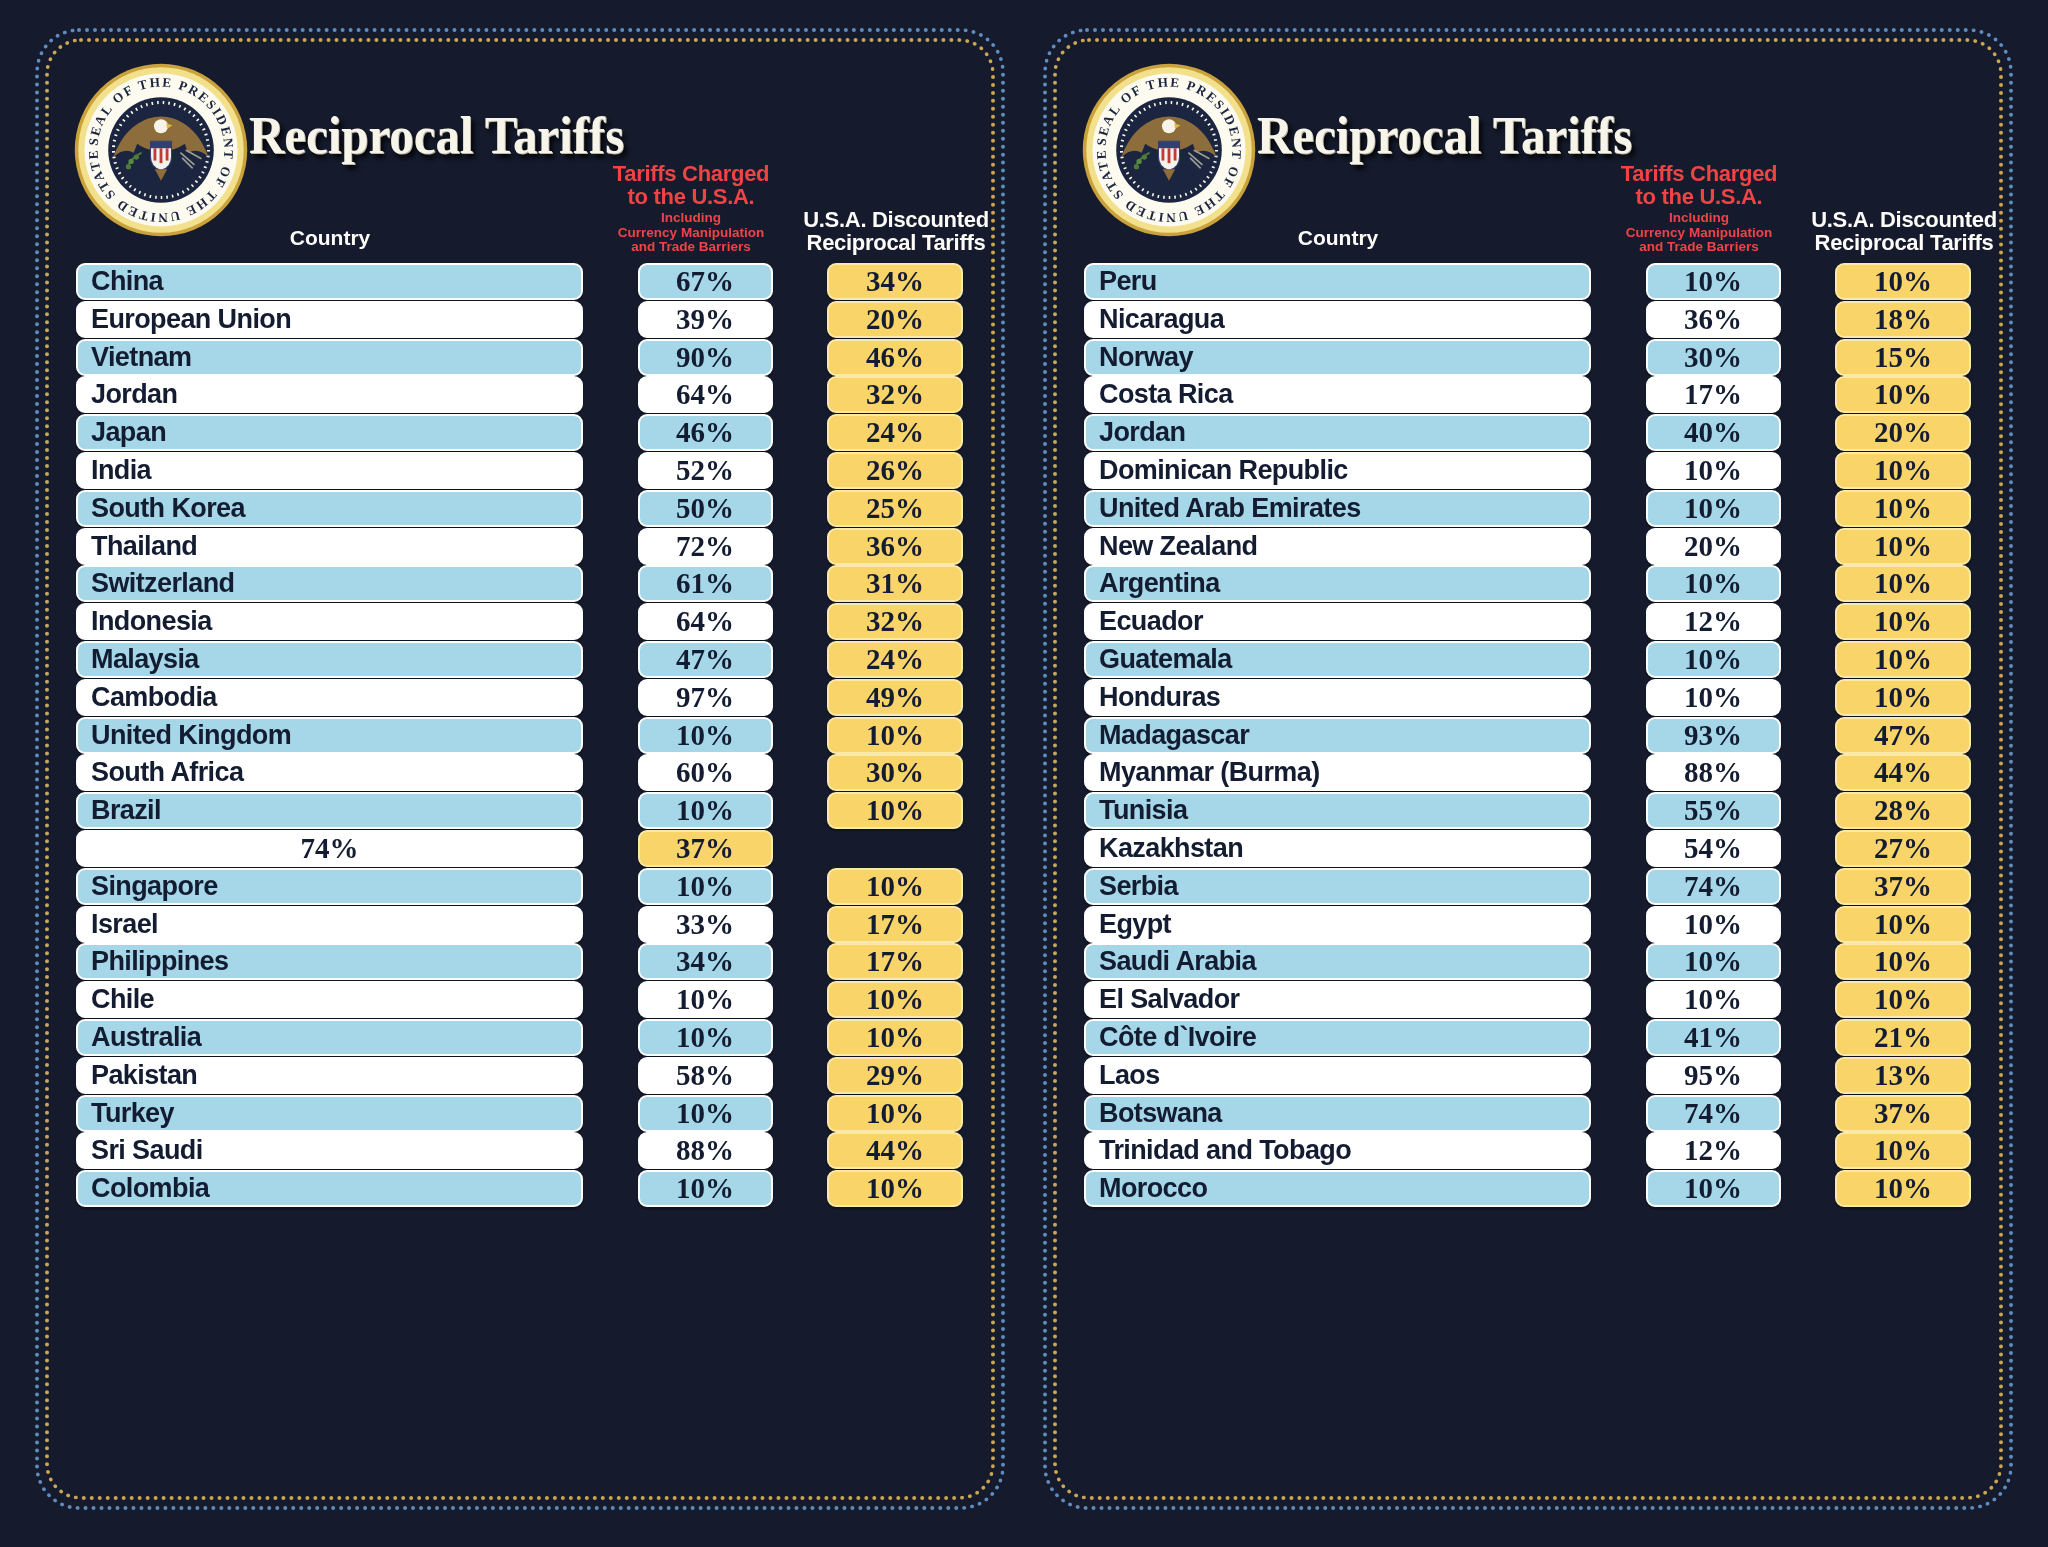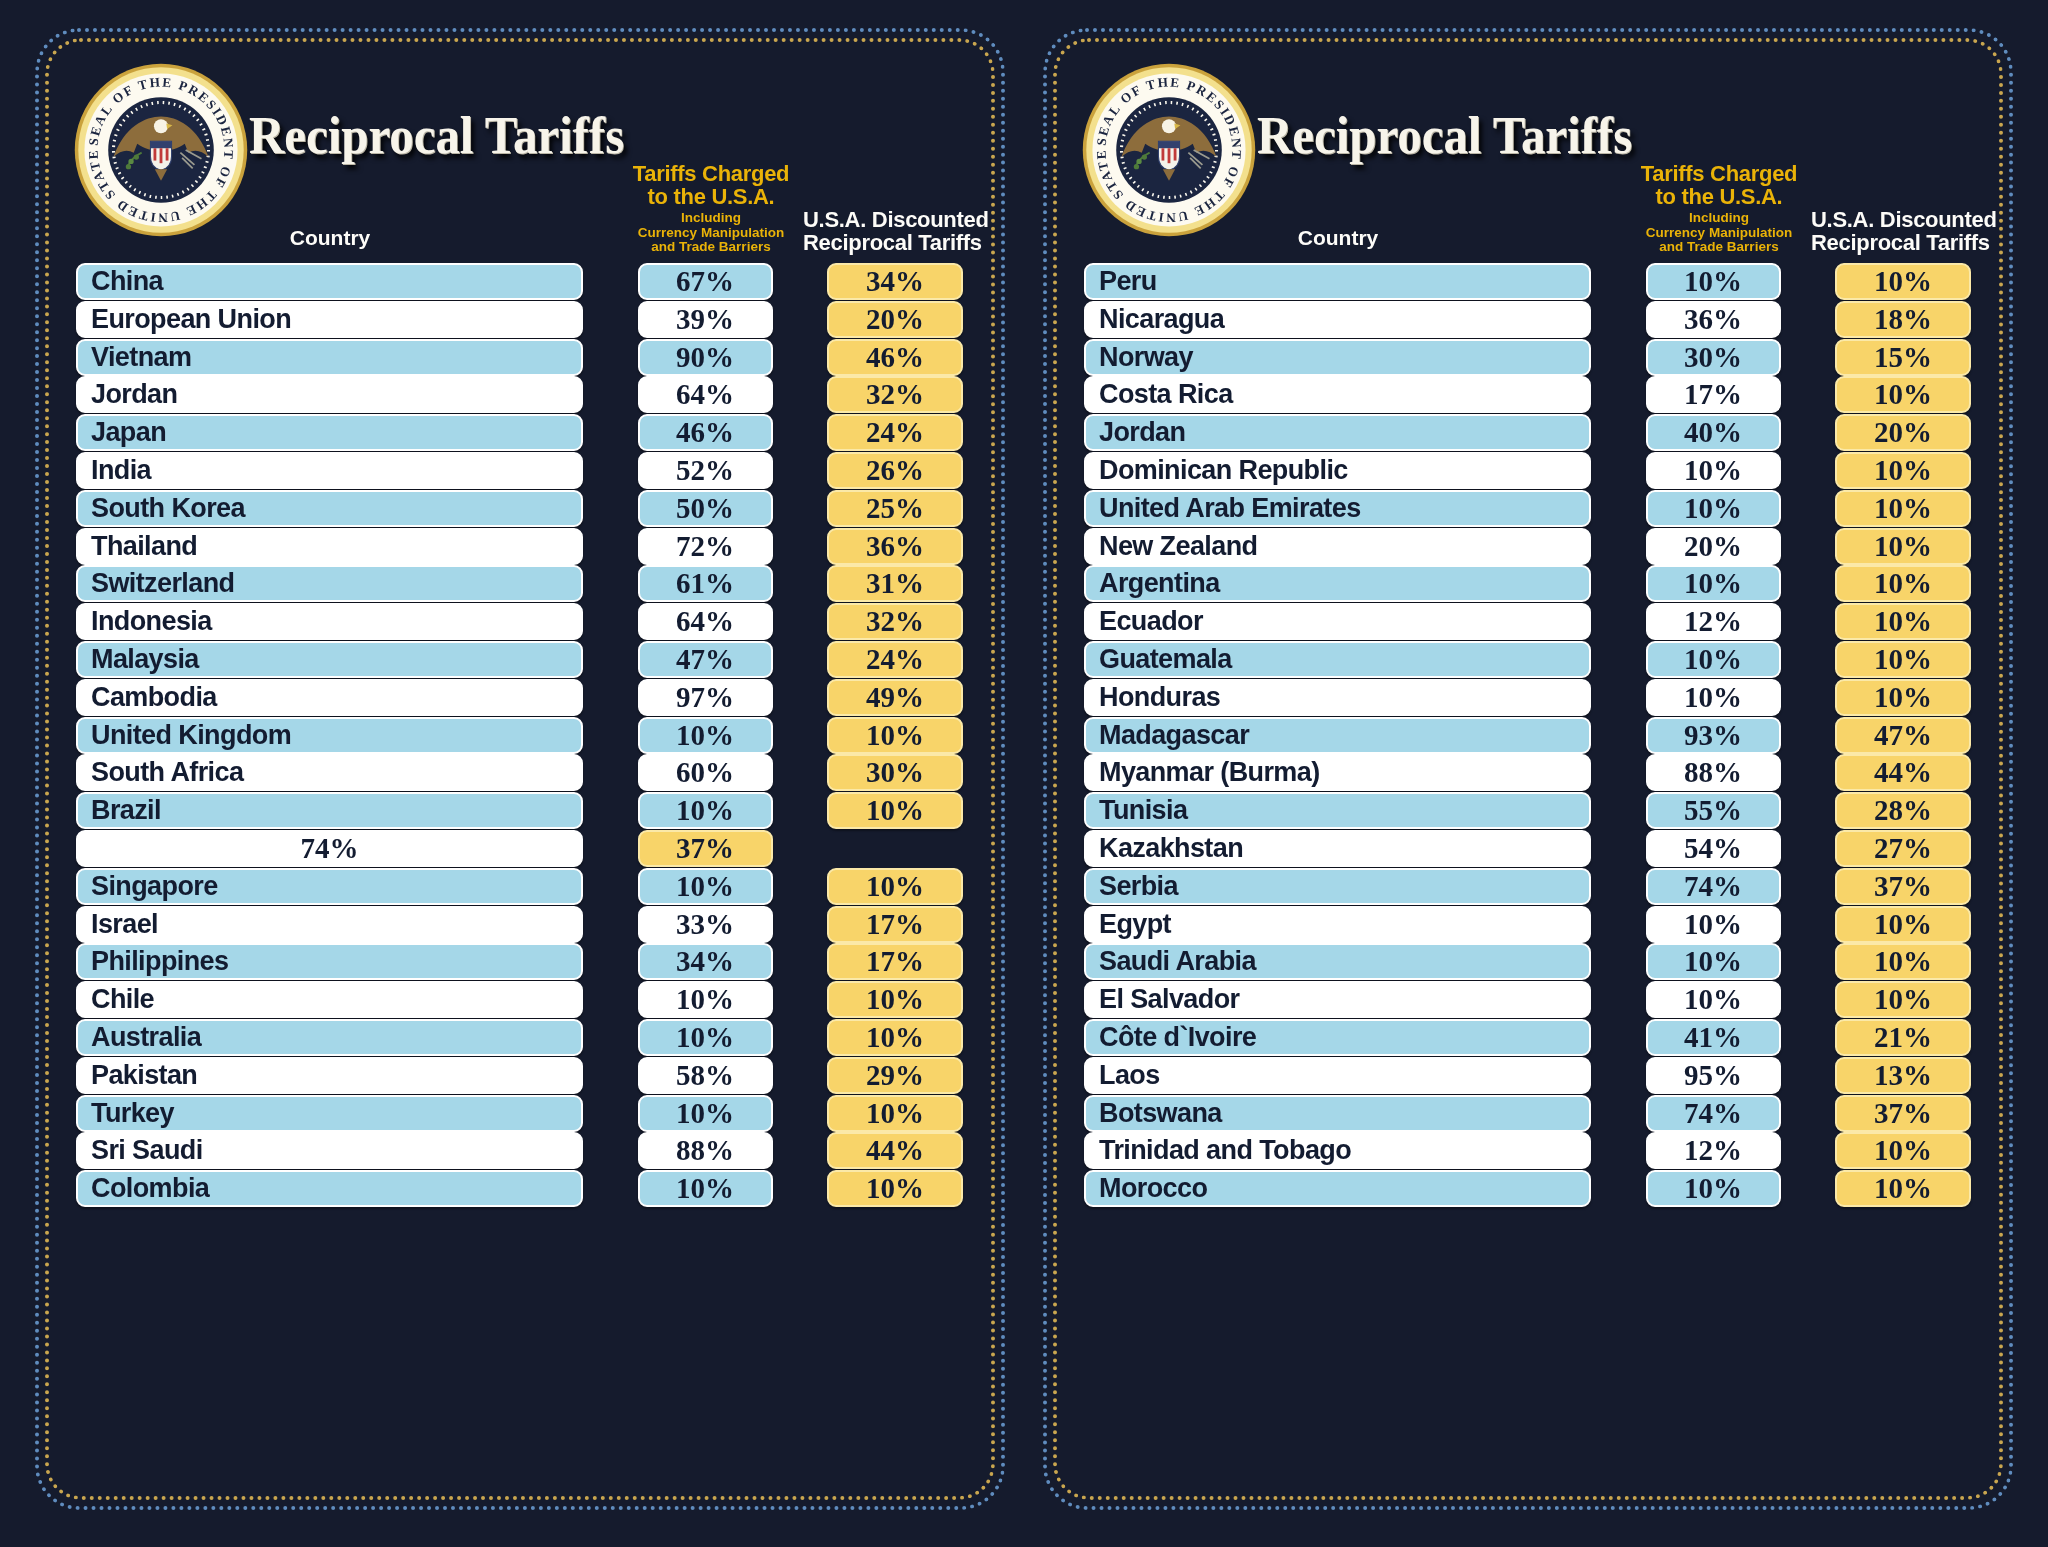--- a/index.html
+++ b/index.html
@@ -21,24 +21,24 @@
     position:absolute;left:214px;top:78px;margin:0;width:420px;
     font-family:"Liberation Serif",serif;font-weight:700;font-size:52px;letter-spacing:0px;
     color:#f7f4ea;text-shadow:1px 1px 0 #b9b4a4,4px 5px 5px rgba(0,0,0,0.9);
     white-space:nowrap;transform:scaleX(0.94);transform-origin:left;
   }
   .head-country{
     position:absolute;left:40px;top:198px;width:510px;text-align:center;
     font-weight:700;font-size:21px;color:#fdfcf8;letter-spacing:0px;
   }
   .head-charged{
-    position:absolute;left:572px;top:134px;width:208px;text-align:center;color:#eab308;
+    position:absolute;left:552px;top:134px;width:208px;text-align:center;color:#ef4444;
   }
   .head-disc{
-    position:absolute;left:768px;top:180px;width:186px;color:#fdfcf8;
+    position:absolute;left:768px;top:180px;width:186px;text-align:center;color:#fdfcf8;
   }
   .h-main{display:block;font-weight:700;font-size:22px;line-height:23px;letter-spacing:-0.3px;}
   .h-sub{display:block;font-weight:700;font-size:13.5px;line-height:14.5px;}
   .h-sub.first{margin-top:3px;}
 
   .rows{
     position:absolute;left:41px;top:235px;width:887px;
     display:flex;flex-direction:column;gap:5.8px;
   }
   .row{

